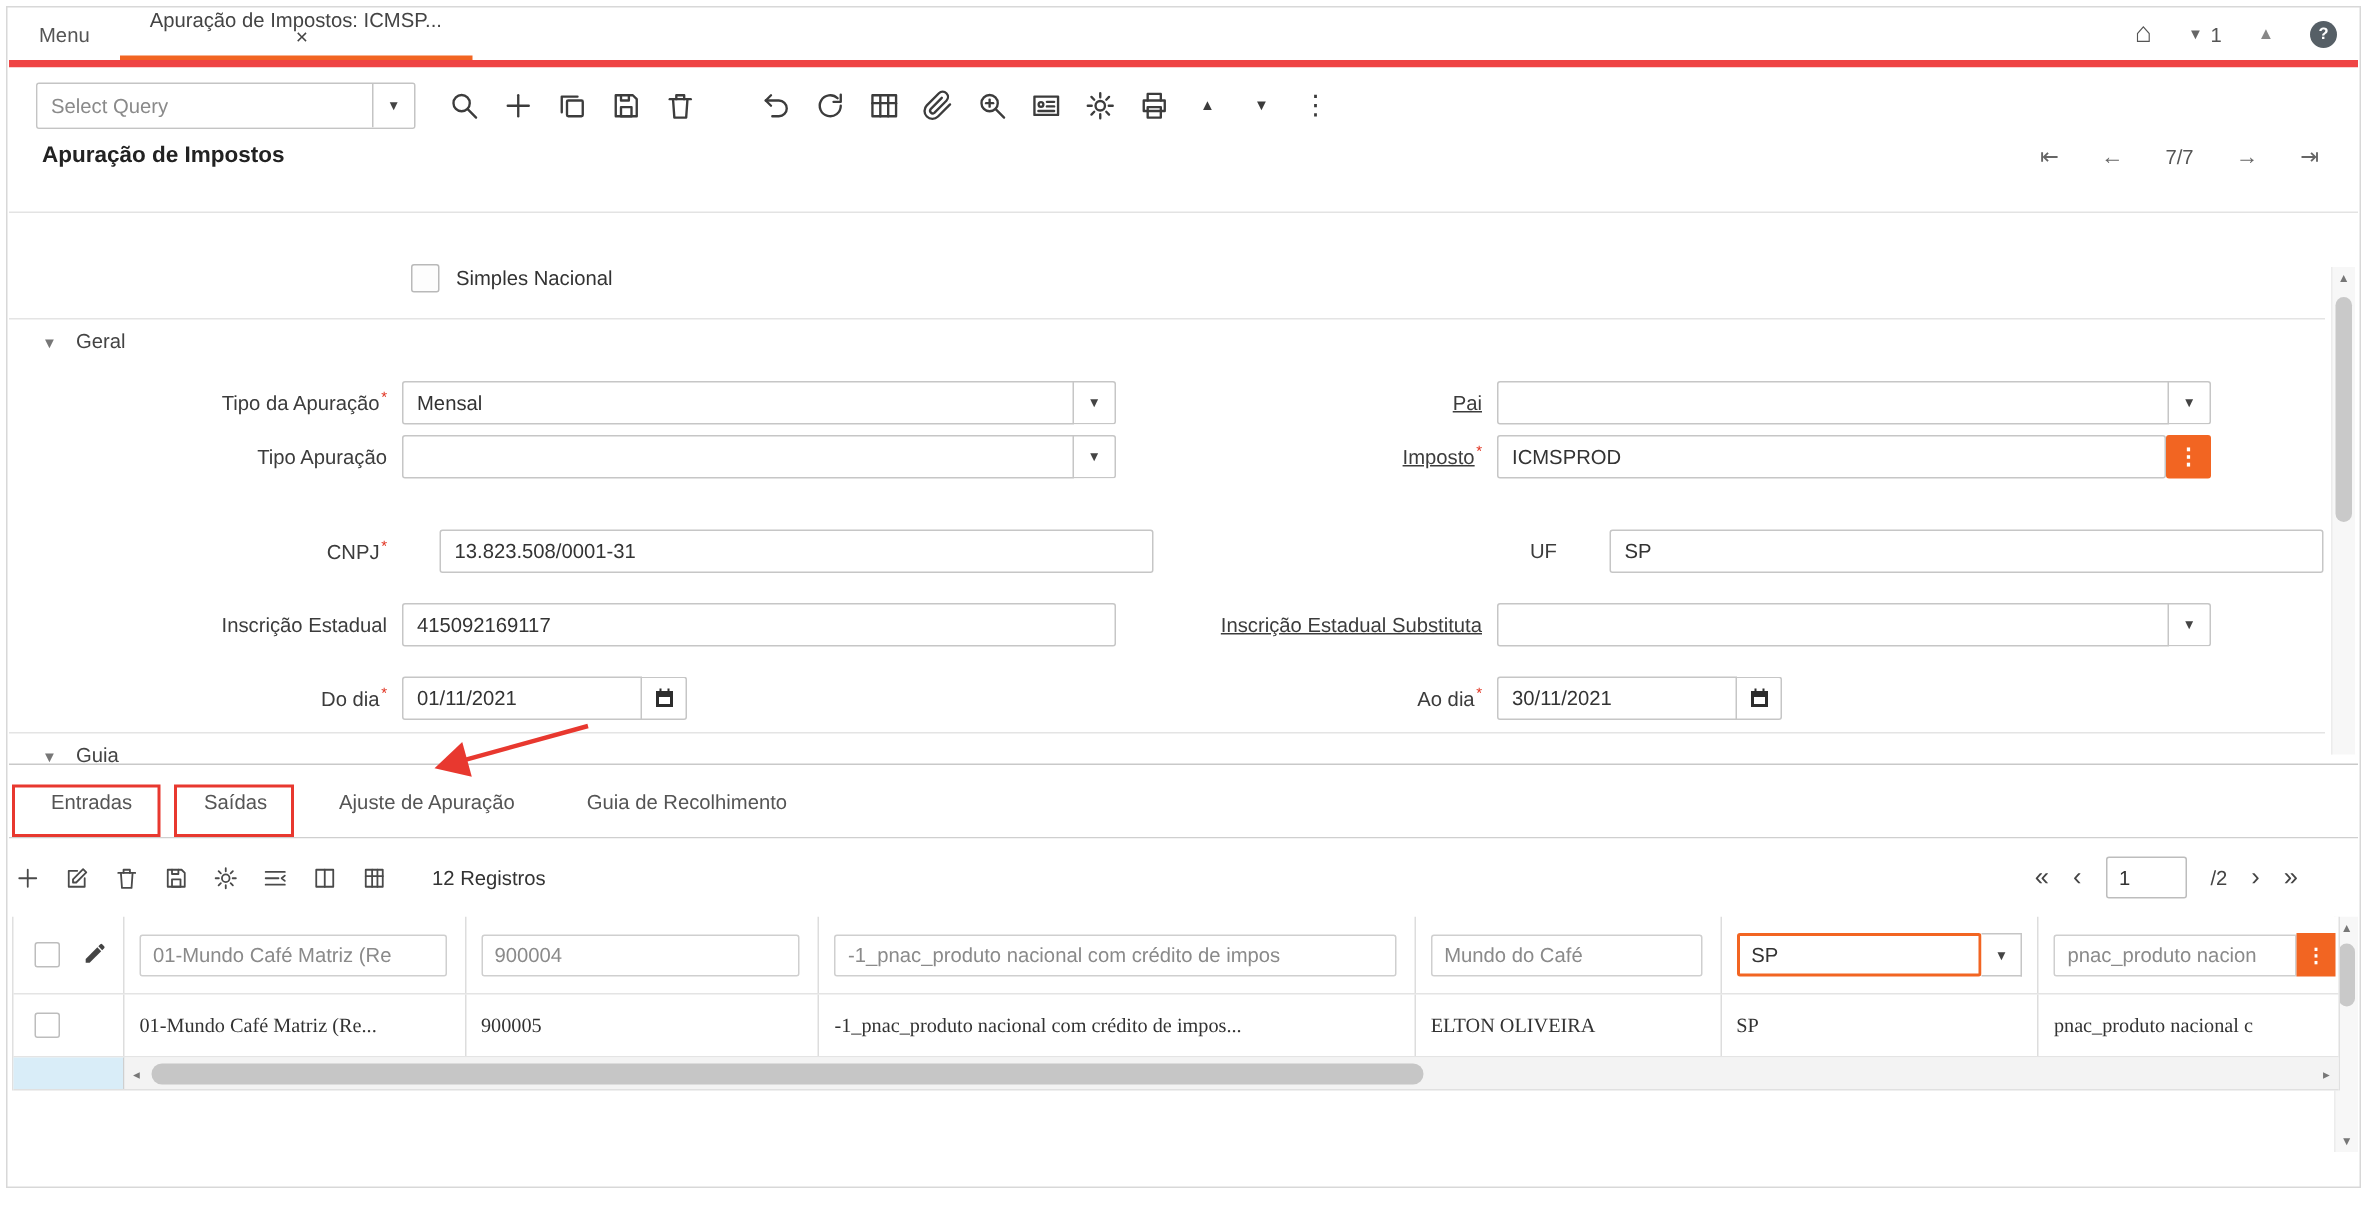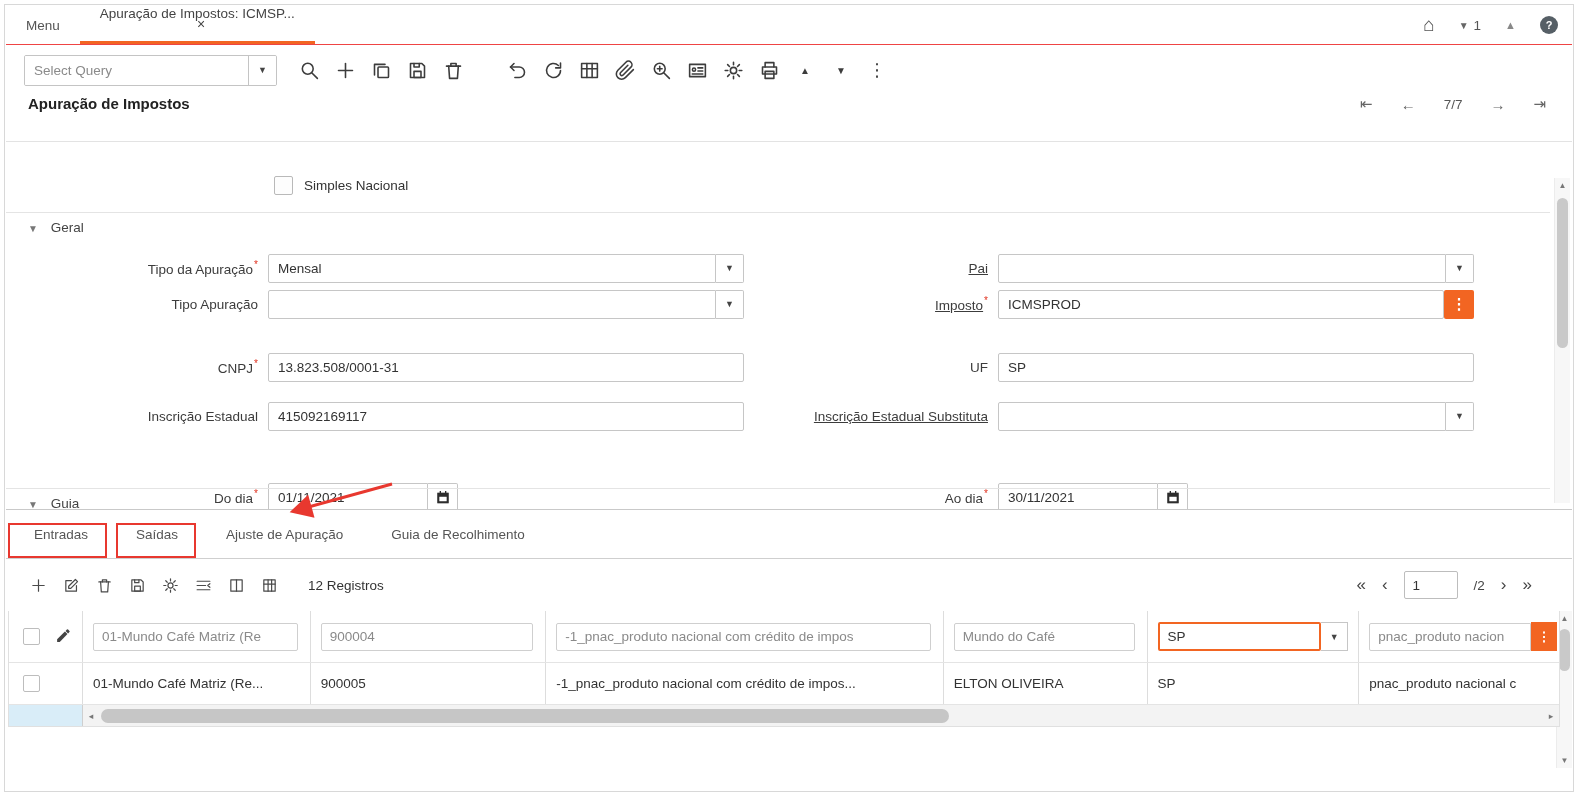--- a/index.html
+++ b/index.html
@@ -7,21 +7,21 @@
   body {
     width:1578px; height:805px; position:relative; overflow:hidden;
     background:#fff; color:#333;
     font-family:"Liberation Sans", sans-serif; font-size:13.5px;
   }
   .pageframe { position:absolute; left:4px; top:4px; right:4px; bottom:13px;
     border:1px solid #d8d8d8; pointer-events:none; z-index:0; }
 
   
   .tabbar { position:absolute; left:6px; right:6px; top:6px; height:39px;
-    border-bottom:1px solid #ef4444; display:flex; align-items:stretch; z-index:2; background:#fff; }
+    border-bottom:5px solid #ef4444; display:flex; align-items:stretch; z-index:2; background:#fff; }
   .wtab { display:flex; align-items:center; padding:0 20px; color:#555; cursor:pointer; position:relative; }
   .wtab.active { color:#444; border-bottom:3px solid #f26522;flex-direction:column; }
   .tclose { margin-left:8px; color:#444; font-size:14px; position:relative; top:-5px; }
   .tb-right { margin-left:auto; display:flex; align-items:center; gap:24px; padding-right:14px; }
   .home-g { font-size:19px; color:#555; cursor:pointer; }
   .winlist { display:flex; align-items:center; gap:5px; color:#555; cursor:pointer; }
   .winlist .crt { font-size:10px; color:#666; }
   .coll { font-size:11px; color:#888; cursor:pointer; }
   .helpc { width:18px; height:18px; border-radius:50%; background:#565f66; color:#fff;
     font-size:11px; font-weight:bold; display:flex; align-items:center; justify-content:center; cursor:pointer; }
@@ -82,21 +82,21 @@
   .vs-arrow { height:15px; display:flex; align-items:center; justify-content:center; font-size:8px; color:#777; cursor:pointer; }
   .vs-thumb { position:absolute; left:2px; right:2px; background:#c9c9c9; border-radius:6px; }
 
   
   .dtabs { position:absolute; left:6px; right:6px; top:510px; height:49px; background:#fff;
     border-bottom:1px solid #cfcfcf; display:flex; align-items:center; padding-left:28px; gap:48px; z-index:2; }
   .dtab { color:#555; cursor:pointer; white-space:nowrap; }
 
   
   .dtoolbar { position:absolute; left:6px; right:6px; top:559px; height:52px; background:#fff;
-    display:flex; align-items:center; padding-left:20px; gap:9px; z-index:2; }
+    display:flex; align-items:center; gap:9px; z-index:2; }
   .dbtn { width:24px; height:24px; display:flex; align-items:center; justify-content:center;
     background:none; border:none; padding:0; cursor:pointer; }
   .dbtn svg { width:17px; height:17px; stroke:#4a4a4a; fill:none; stroke-width:1.7;
     stroke-linecap:round; stroke-linejoin:round; }
   .reccount { margin-left:18px; color:#333; }
   .pager { margin-left:auto; display:flex; align-items:center; gap:16px; padding-right:40px; color:#444; }
   .pgbt { font-size:17px; color:#444; background:none; border:none; cursor:pointer; padding:0; }
   .pginput { width:54px; height:28px; border:1px solid #bdbdbd; border-radius:2px; text-align:left;
     padding:0 8px; font:13.5px "Liberation Sans",sans-serif; color:#333; }
 
@@ -119,21 +119,21 @@
   .regcombo { display:flex; height:29px; flex:1; margin-right:10px; }
   .reg-in { flex:1; border:2px solid #f26522; border-radius:2px; background:#fff; color:#333;
     line-height:25px; padding:0 8px; }
   .reg-bt { width:27px; border:1px solid #c6c6c6; border-left:none; background:#fff;
     display:flex; align-items:center; justify-content:center; font-size:9px; color:#444; cursor:pointer; }
   .prodwrap { display:flex; height:29px; flex:1; margin-right:2px; align-items:center; }
   .prodwrap .cellbox { margin-right:0; border-radius:2px 0 0 2px; }
   .orange-btn-sm { width:26px; height:29px; background:#f26522; border:none; color:#fff;
     font-size:13px; font-weight:bold; cursor:pointer; flex:0 0 auto; }
   .grow2 { display:flex; height:42px; align-items:center; border-bottom:1px solid #e4e4e4; color:#333; }
-  .grow2 .gc { display:flex; align-items:center; height:100%; white-space:nowrap; overflow:hidden; }
+  .grow2 .gc { display:flex; align-items:center; height:100%; white-space:nowrap; overflow:hidden;font-family:Liberation Serif, serif; }
   .hscrollrow { display:flex; height:22px; border-bottom:1px solid #e0e0e0; }
   .hfrozen { width:74px; background:#d9edf8; border-right:1px solid #cfcfcf; }
   .htrack { flex:1; background:#f3f3f3; position:relative; display:flex; align-items:center; }
   .harrow { width:16px; text-align:center; font-size:9px; color:#777; cursor:pointer; }
   .hthumb { position:absolute; left:18px; width:848px; top:4px; height:14px; background:#c6c6c6; border-radius:7px; cursor:grab; }
   .htrack .right { position:absolute; right:0; }
 
   
   .ann-box { position:absolute; border:2px solid #e8382f; z-index:6; pointer-events:none; }
   .ann-arrow { position:absolute; z-index:6; pointer-events:none; }
@@ -327,21 +327,21 @@
     <div class="fctl">
       <div class="combo">
         <div class="cv" style="border-radius:2px; border-right:1px solid #c6c6c6;">ICMSPROD</div>
         <button class="orange-btn">
             <span>⋮</span>
           </button>
       </div>
     </div>
   </div>
 
-  <div class="frow" style="top:210px;">
+  <div class="frow" style="top:210px;gap:25px;">
     <div class="flbl">
       <span>CNPJ</span><span class="req">*</span>
     </div>
     <div class="fctl">
       <div class="tfield">13.823.508/0001-31</div>
     </div>
     <div class="flbl2">
       <span>UF</span>
     </div>
     <div class="fctl">
@@ -360,21 +360,21 @@
       <span class="ul">Inscrição Estadual Substituta</span>
     </div>
     <div class="fctl">
       <div class="combo">
         <div class="cv"></div>
         <div class="cbtn">▼</div>
       </div>
     </div>
   </div>
 
-  <div class="frow" style="top:308px;margin-top:32px;">
+  <div class="frow" style="top:308px;">
     <div class="flbl">
       <span>Do dia</span><span class="req">*</span>
     </div>
     <div class="fctl">
       <div class="datewrap">
         <div class="cv">01/11/2021</div>
         <div class="calbtn">
           <svg viewBox="0 0 24 24">
               <rect x="4" y="6" width="16" height="15" fill="#2d2d2d"></rect>
               <rect x="6" y="11" width="12" height="8" fill="#fff"></rect>

